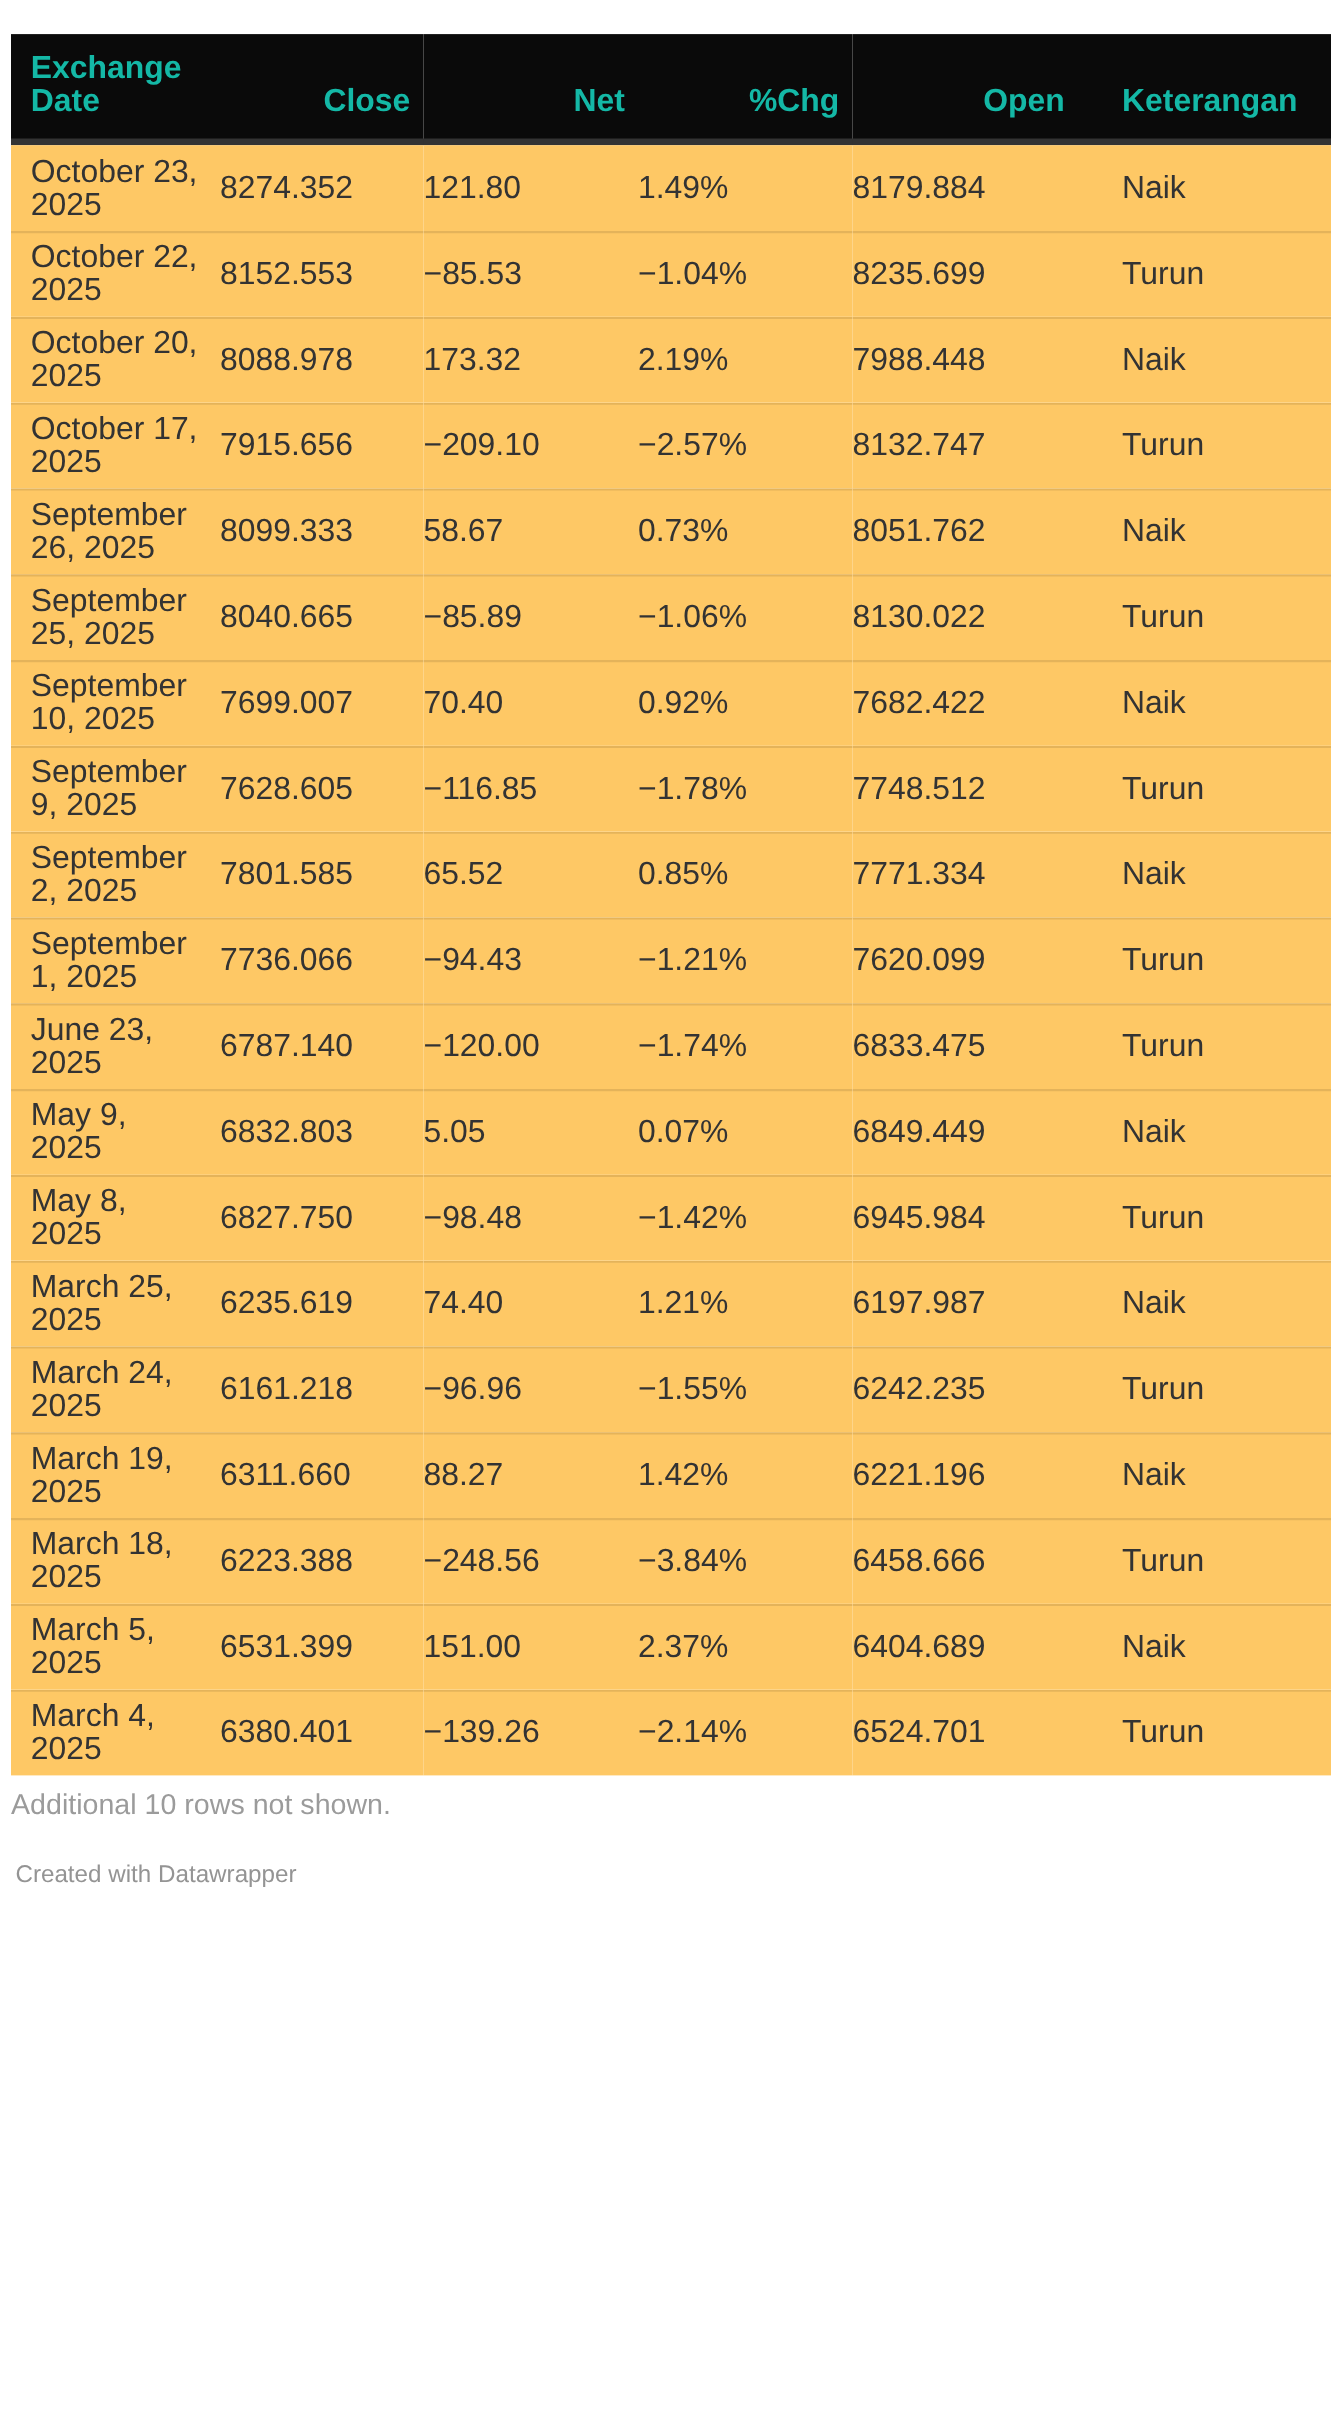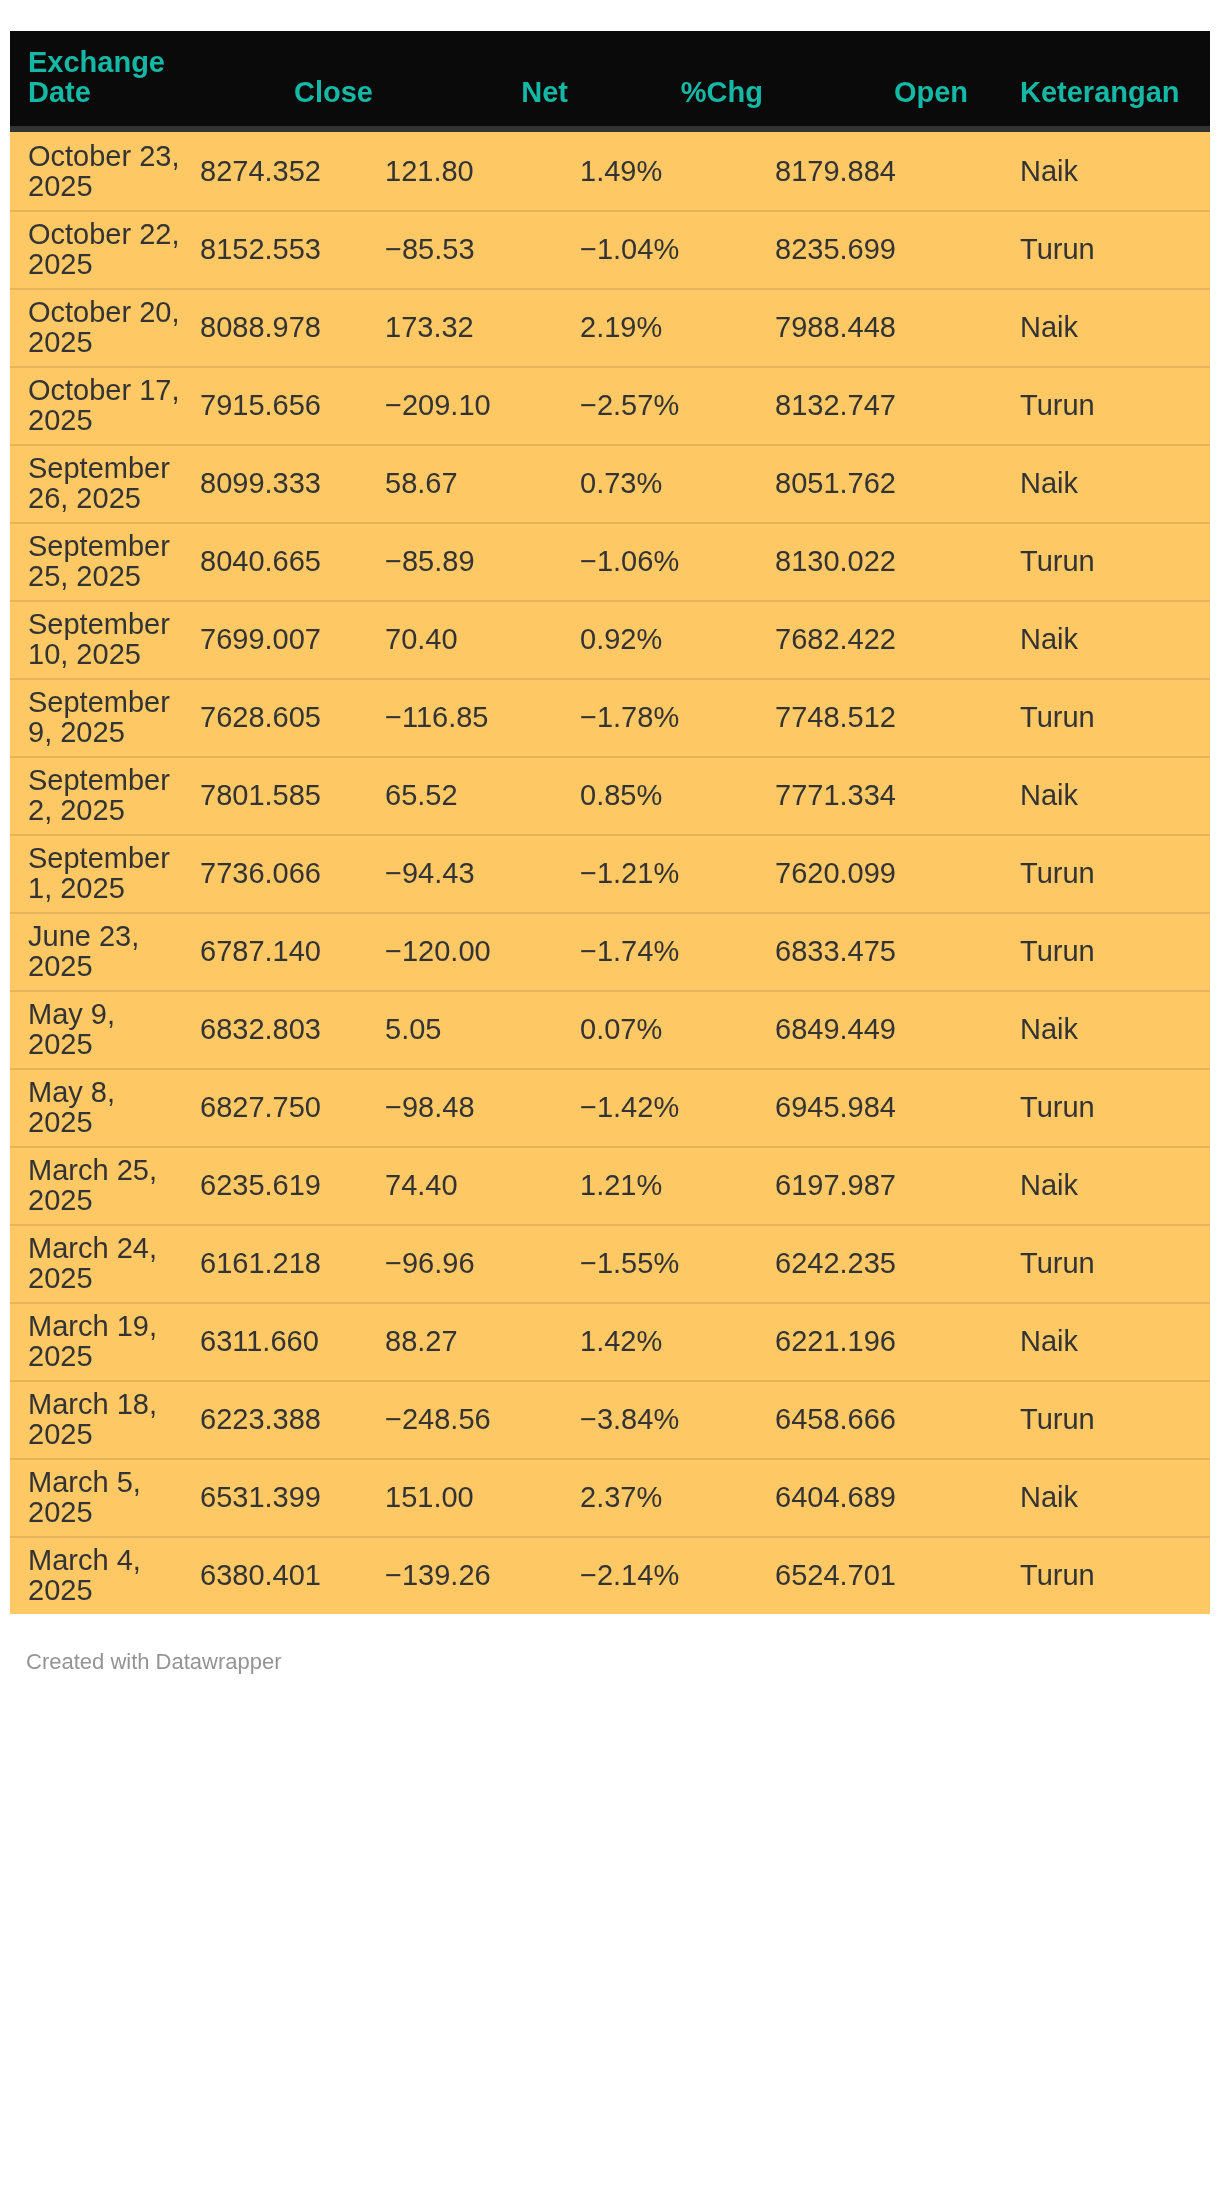--- a/index.html
+++ b/index.html
@@ -52,21 +52,21 @@
   .c-open  { padding-right: 12px !important; }
   .c-ket   { text-align: left; padding-left: 40px !important; }
   
   .note {
     margin: 10px 0 0 0;
     font-size: 26px;
     line-height: 32px;
     color: #9b9b9b;
   }
   .credit {
-    margin: 34px 0 0 16px;
+    margin: 34px 0 0 4px;
     font-size: 22px;
     line-height: 28px;
     color: #949494;
     text-decoration: none;
     display: inline-block;
   }
 </style>
 </head>
 <body>
 
@@ -241,14 +241,15 @@
       <td class="c-net">−139.26</td>
       <td class="c-chg">−2.14%</td>
       <td class="c-open">6524.701</td>
       <td class="c-ket">Turun</td>
     </tr>
       </tbody>
   </table>
 
   
 
+  <div class="note">Additional 10 rows not shown.</div>
   <a class="credit">Created with Datawrapper</a>
 </div>
 
 </body></html>

